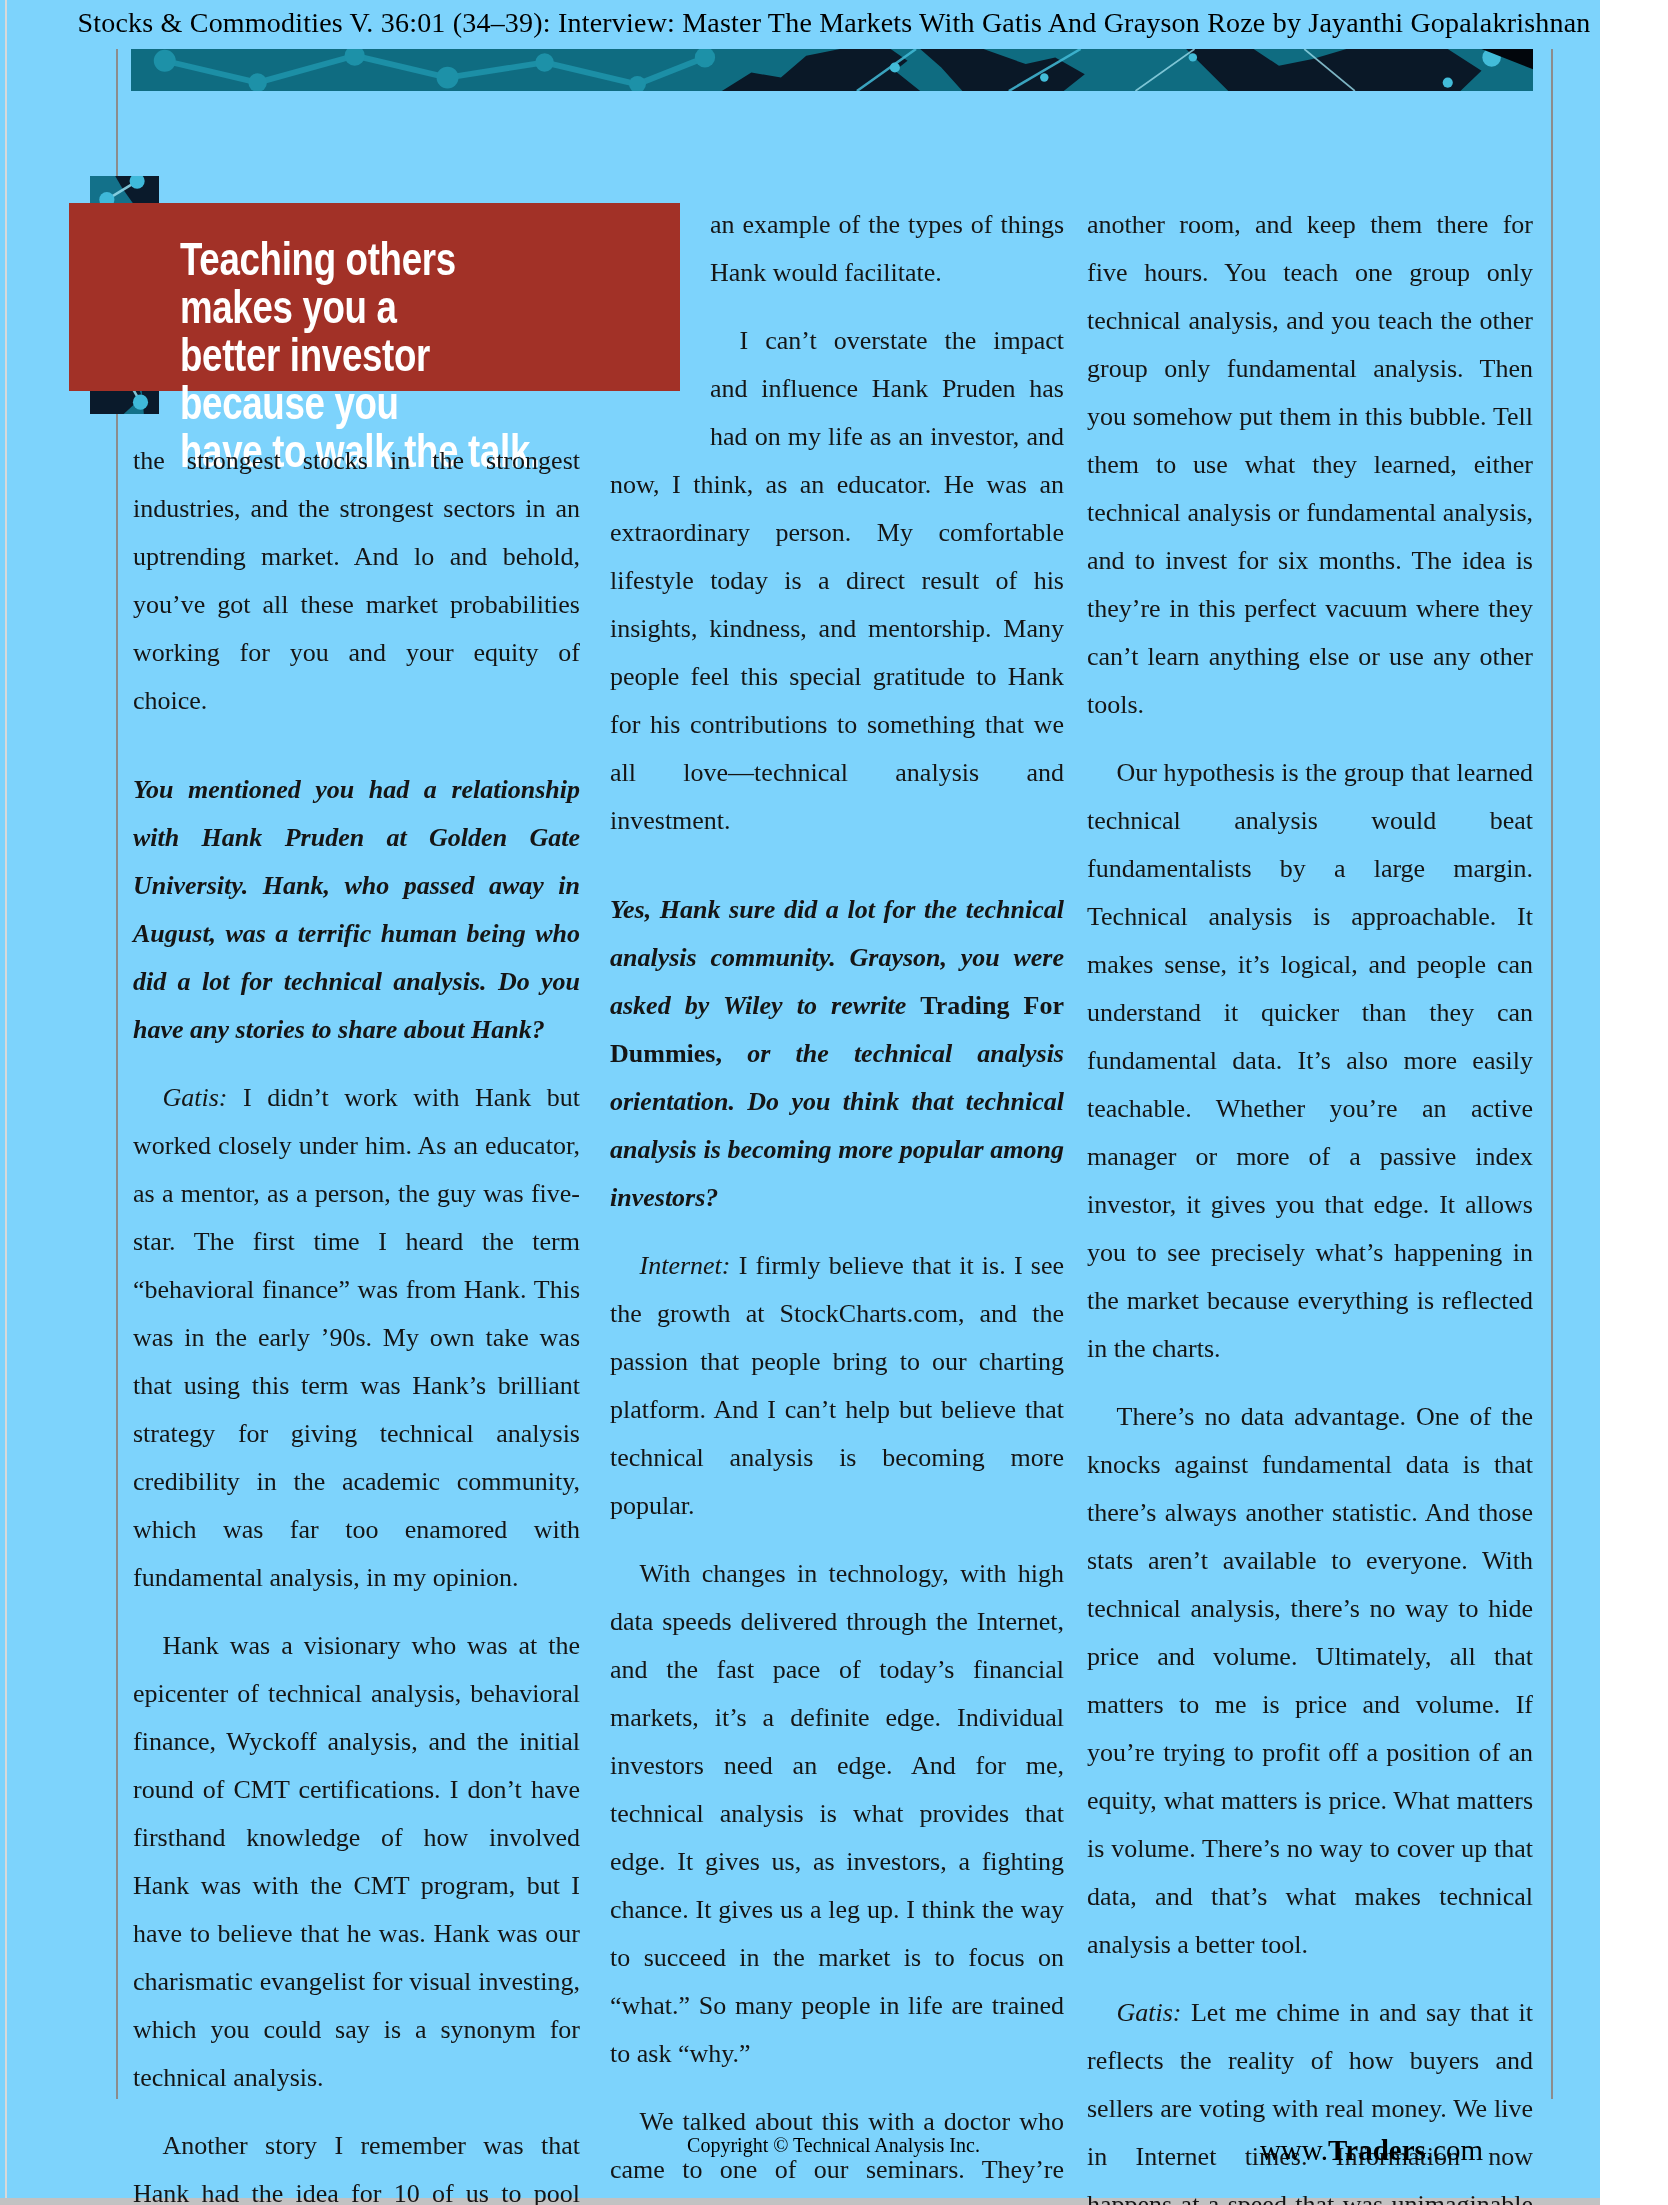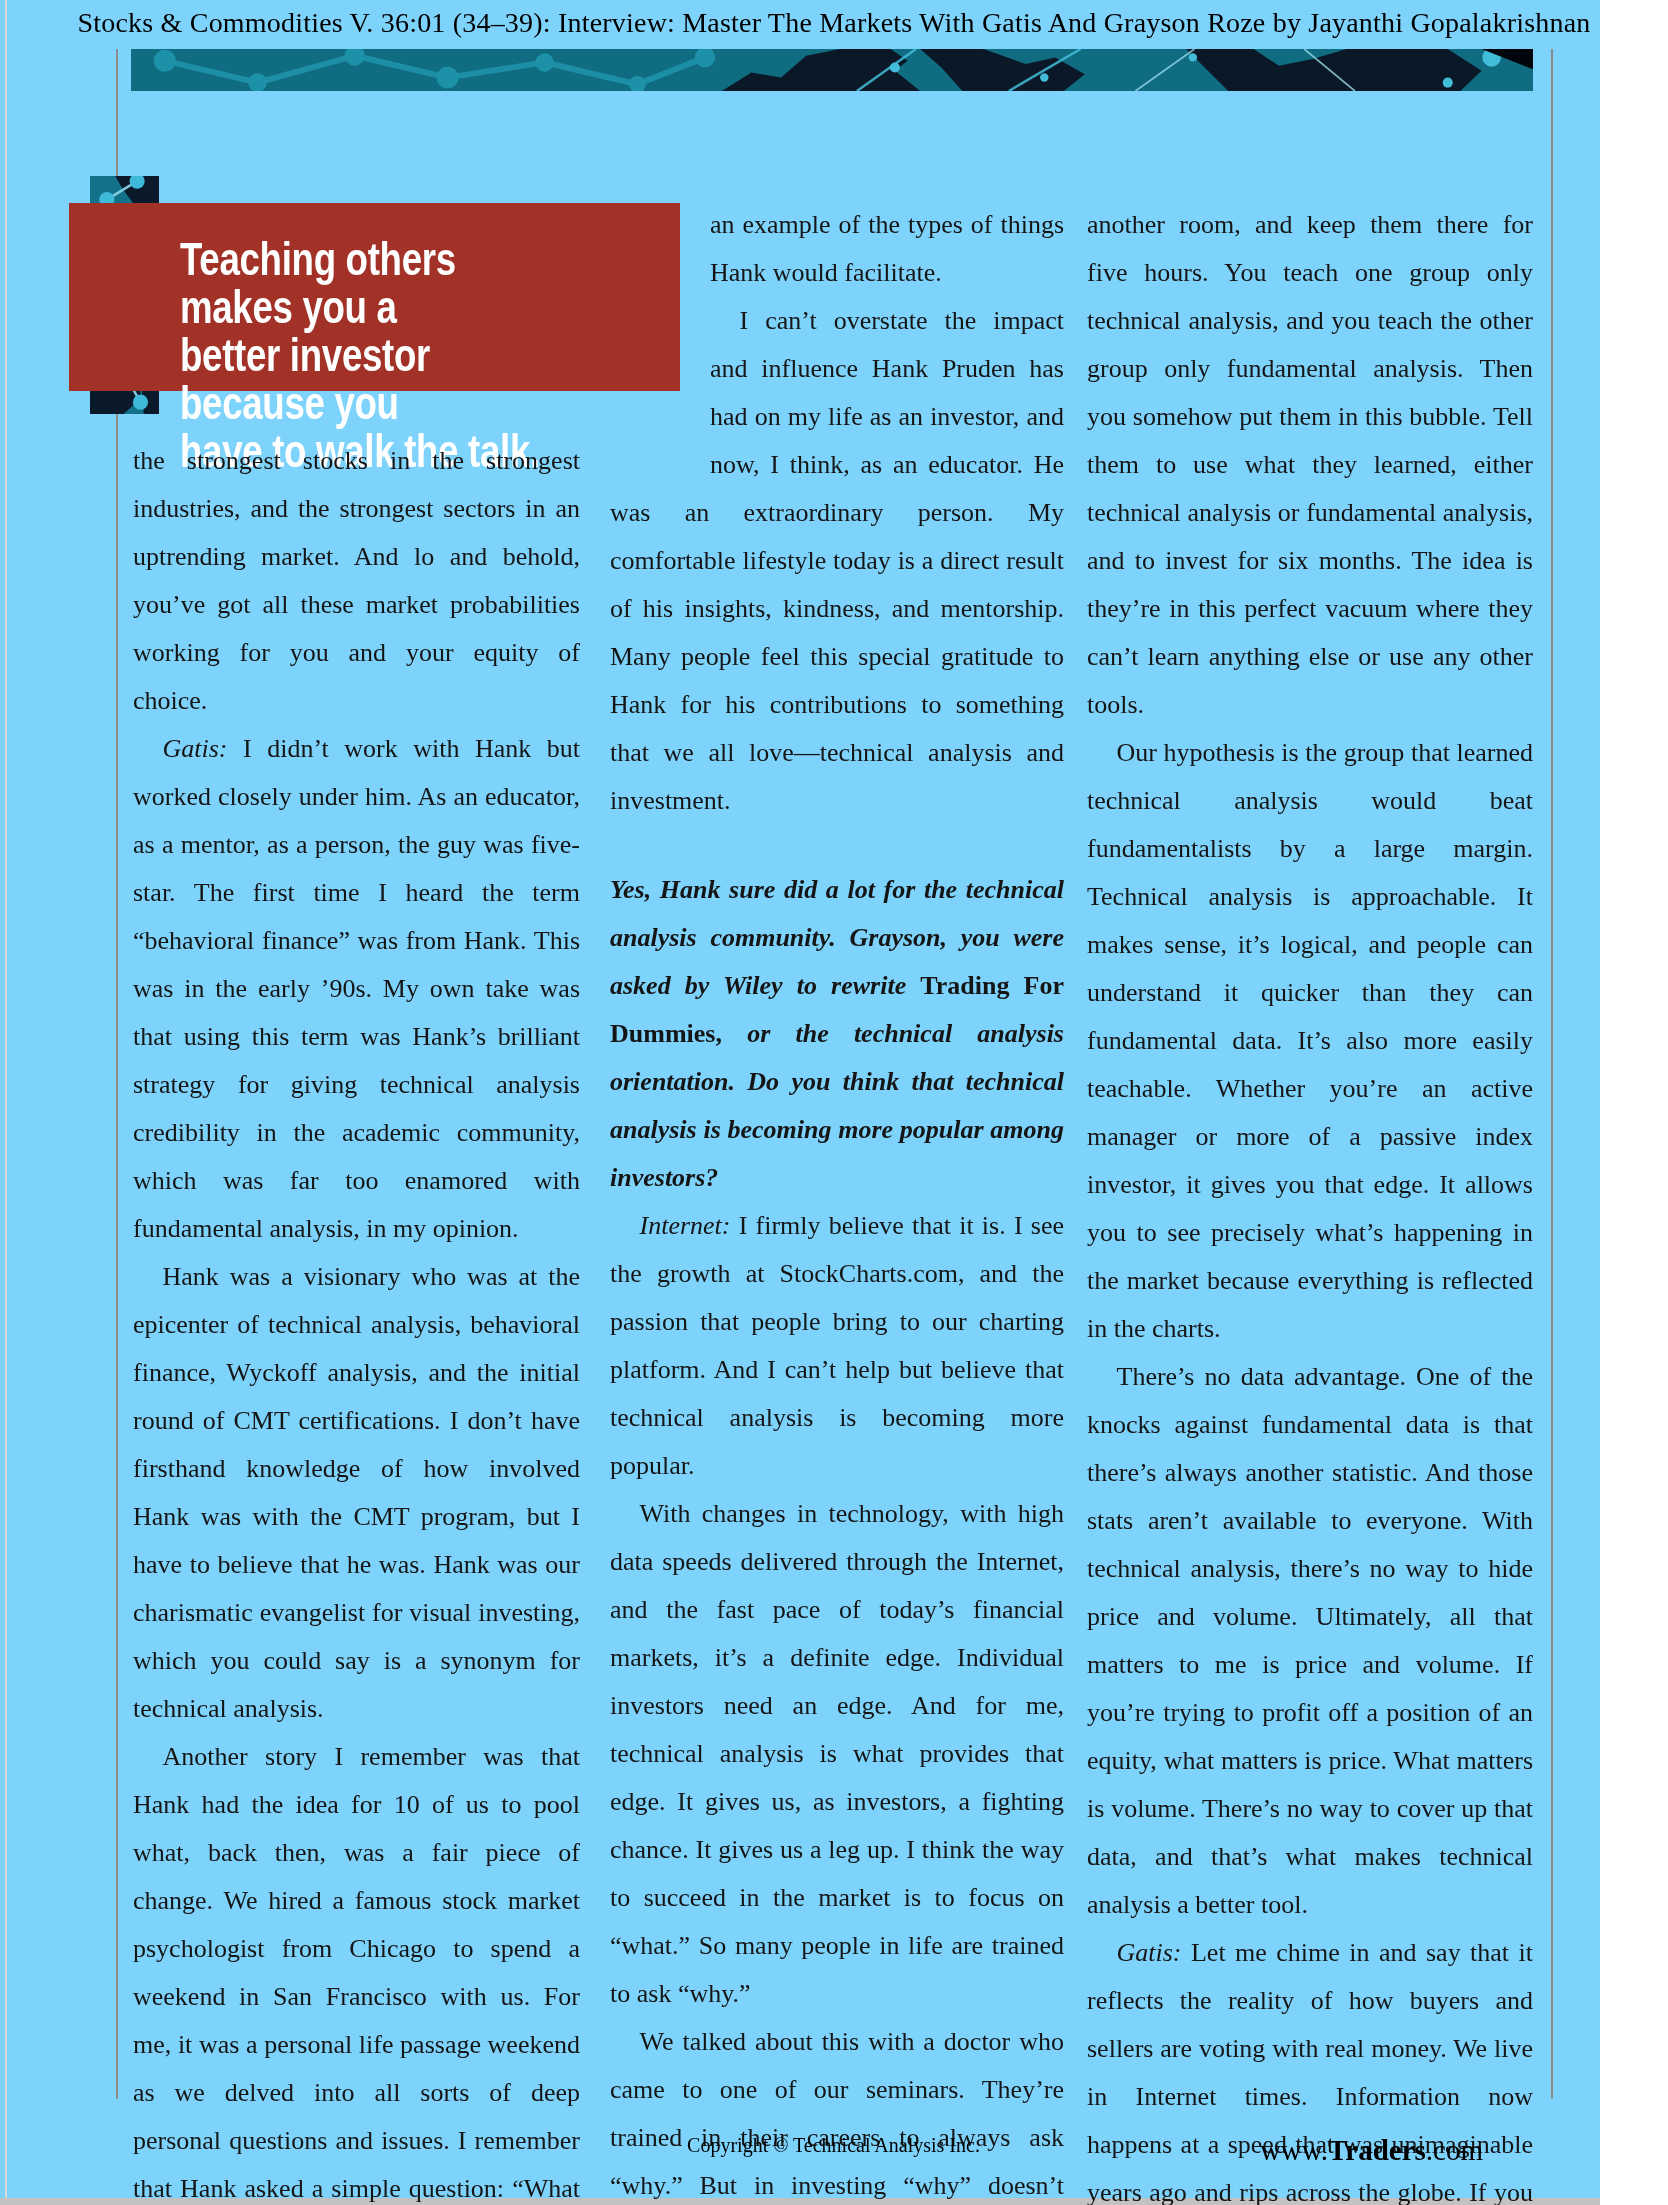--- a/index.html
+++ b/index.html
@@ -36,21 +36,21 @@
               background:var(--quote-bg);text-decoration:underline;}
   .pq-text{position:absolute;left:111px;top:32px;width:507px;
            font-family:"Liberation Sans", sans-serif;font-weight:700;
            font-size:47px;line-height:48px;letter-spacing:-0.4px;
            color:var(--quote-text);white-space:pre-line;
            transform:scaleX(0.78);transform-origin:left top;}
 
   .col{position:absolute;top:201px;font-size:26px;line-height:48px;
        text-align:justify;color:var(--text);}
   .col p{margin:0;}
-  .col p.indent{text-indent:29.5px;}
+  .col p.indent{text-indent:29.5px;margin-top:20px;}
   .col p.gap{margin-top:41px;}
   .seg-roman{font-style:normal;font-weight:normal;}
   .seg-italic{font-style:italic;}
   .seg-bold-italic{font-style:italic;font-weight:bold;}
   .seg-bold-roman{font-style:normal;font-weight:bold;}
   .col1{left:133px;width:447px;padding-top:236px;}
   .col2{left:610px;width:454px;}
   .col3{left:1087px;width:446px;}
   .pq-spacer{float:left;width:100px;height:241px;}
 
@@ -128,20 +128,21 @@
   </div>
 
   <div class="pull-quote">
     <div class="pq-text">Teaching others makes you a
 better investor because you
 have to walk the talk.</div>
   </div>
 
   <div class="col col1">
       <p class=""><span class="seg-roman">the strongest stocks in the strongest industries, and the strongest sectors in an uptrending market. And lo and behold, you’ve got all these market probabilities working for you and your equity of choice.</span></p>
+      <p class="gap"><span class="seg-bold-italic">You mentioned you had a relationship with Hank Pruden at Golden Gate University. Hank, who passed away in August, was a terrific human being who did a lot for technical analysis. Do you have any stories to share about Hank?</span></p>
       <p class="indent "><span class="seg-italic">Gatis:</span><span class="seg-roman"> I didn’t work with Hank but worked closely under him. As an educator, as a mentor, as a person, the guy was five-star. The first time I heard the term “behavioral finance” was from Hank. This was in the early ’90s. My own take was that using this term was Hank’s brilliant strategy for giving technical analysis credibility in the academic community, which was far too enamored with fundamental analysis, in my opinion.</span></p>
       <p class="indent "><span class="seg-roman">Hank was a visionary who was at the epicenter of technical analysis, behavioral finance, Wyckoff analysis, and the initial round of CMT certifications. I don’t have firsthand knowledge of how involved Hank was with the CMT program, but I have to believe that he was. Hank was our charismatic evangelist for visual investing, which you could say is a synonym for technical analysis.</span></p>
       <p class="indent "><span class="seg-roman">Another story I remember was that Hank had the idea for 10 of us to pool what, back then, was a fair piece of change. We hired a famous stock market psychologist from Chicago to spend a weekend in San Francisco with us. For me, it was a personal life passage weekend as we delved into all sorts of deep personal questions and issues. I remember that Hank asked a simple question: “What does money really mean to you?” It was interesting how it meant something different to everybody. This is</span></p>
     </div>
   <div class="col col2">
     <div class="pq-spacer"></div>
   <p class=""><span class="seg-roman">an example of the types of things Hank would facilitate.</span></p>
       <p class="indent "><span class="seg-roman">I can’t overstate the impact and influence Hank Pruden has had on my life as an investor, and now, I think, as an educator. He was an extraordinary person. My comfortable lifestyle today is a direct result of his insights, kindness, and mentorship. Many people feel this special gratitude to Hank for his contributions to something that we all love—technical analysis and investment.</span></p>
       <p class="gap"><span class="seg-bold-italic">Yes, Hank sure did a lot for the technical analysis community. Grayson, you were asked by Wiley to rewrite </span><span class="seg-bold-roman">Trading For Dummies,</span><span class="seg-bold-italic"> or the technical analysis orientation. Do you think that technical analysis is becoming more popular among investors?</span></p>
       <p class="indent "><span class="seg-italic">Internet:</span><span class="seg-roman"> I firmly believe that it is. I see the growth at StockCharts.com, and the passion that people bring to our charting platform. And I can’t help but believe that technical analysis is becoming more popular.</span></p>

